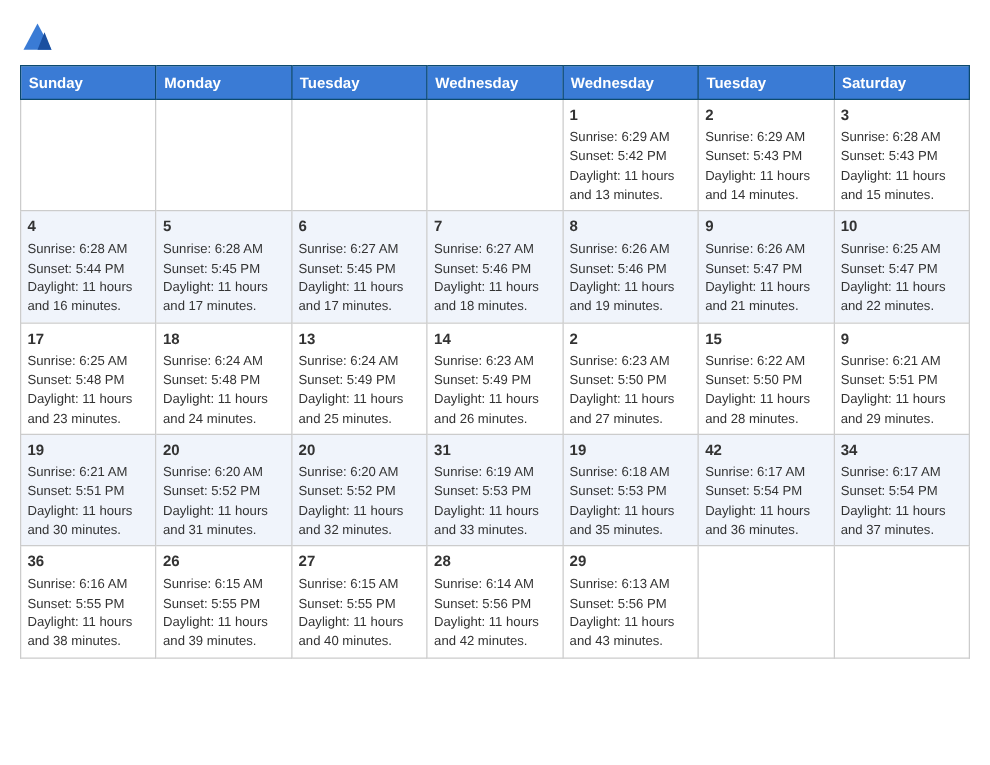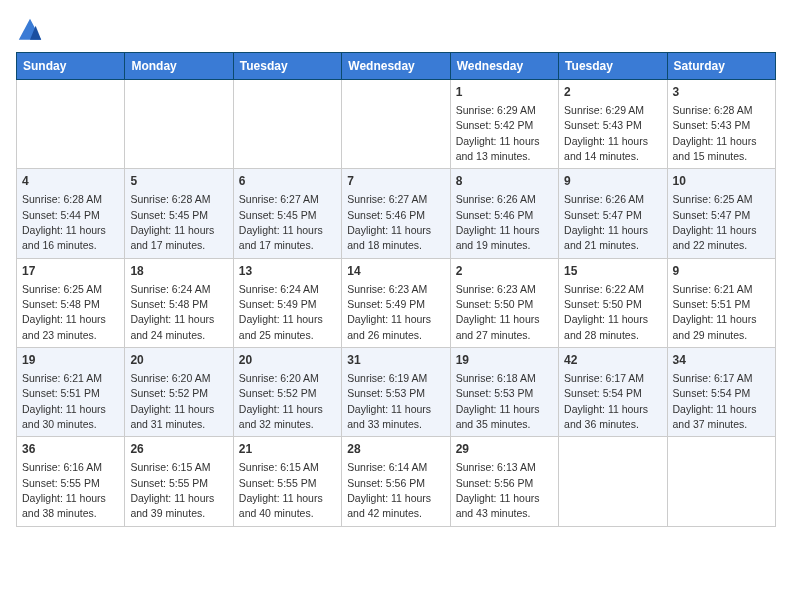--- a/index.html
+++ b/index.html
@@ -159,20 +159,20 @@
         <td><span class="day-number">20</span><span class="day-info">Sunrise: 6:20 AM<br>Sunset: 5:52 PM<br>Daylight: 11 hours and 31 minutes.</span></td>
         <td><span class="day-number">20</span><span class="day-info">Sunrise: 6:20 AM<br>Sunset: 5:52 PM<br>Daylight: 11 hours and 32 minutes.</span></td>
         <td><span class="day-number">31</span><span class="day-info">Sunrise: 6:19 AM<br>Sunset: 5:53 PM<br>Daylight: 11 hours and 33 minutes.</span></td>
         <td><span class="day-number">19</span><span class="day-info">Sunrise: 6:18 AM<br>Sunset: 5:53 PM<br>Daylight: 11 hours and 35 minutes.</span></td>
         <td><span class="day-number">42</span><span class="day-info">Sunrise: 6:17 AM<br>Sunset: 5:54 PM<br>Daylight: 11 hours and 36 minutes.</span></td>
         <td><span class="day-number">34</span><span class="day-info">Sunrise: 6:17 AM<br>Sunset: 5:54 PM<br>Daylight: 11 hours and 37 minutes.</span></td>
       </tr>
       <tr class="normal-row">
         <td><span class="day-number">36</span><span class="day-info">Sunrise: 6:16 AM<br>Sunset: 5:55 PM<br>Daylight: 11 hours and 38 minutes.</span></td>
         <td><span class="day-number">26</span><span class="day-info">Sunrise: 6:15 AM<br>Sunset: 5:55 PM<br>Daylight: 11 hours and 39 minutes.</span></td>
-        <td><span class="day-number">21</span><span class="day-info">Sunrise: 6:15 AM<br>Sunset: 5:55 PM<br>Daylight: 11 hours and 40 minutes.</span></td>
+        <td><span class="day-number">27</span><span class="day-info">Sunrise: 6:15 AM<br>Sunset: 5:55 PM<br>Daylight: 11 hours and 40 minutes.</span></td>
         <td><span class="day-number">28</span><span class="day-info">Sunrise: 6:14 AM<br>Sunset: 5:56 PM<br>Daylight: 11 hours and 42 minutes.</span></td>
         <td><span class="day-number">29</span><span class="day-info">Sunrise: 6:13 AM<br>Sunset: 5:56 PM<br>Daylight: 11 hours and 43 minutes.</span></td>
         <td class="empty"></td>
         <td class="empty"></td>
       </tr>
     </tbody>
 </table>
 
 </body></html>

